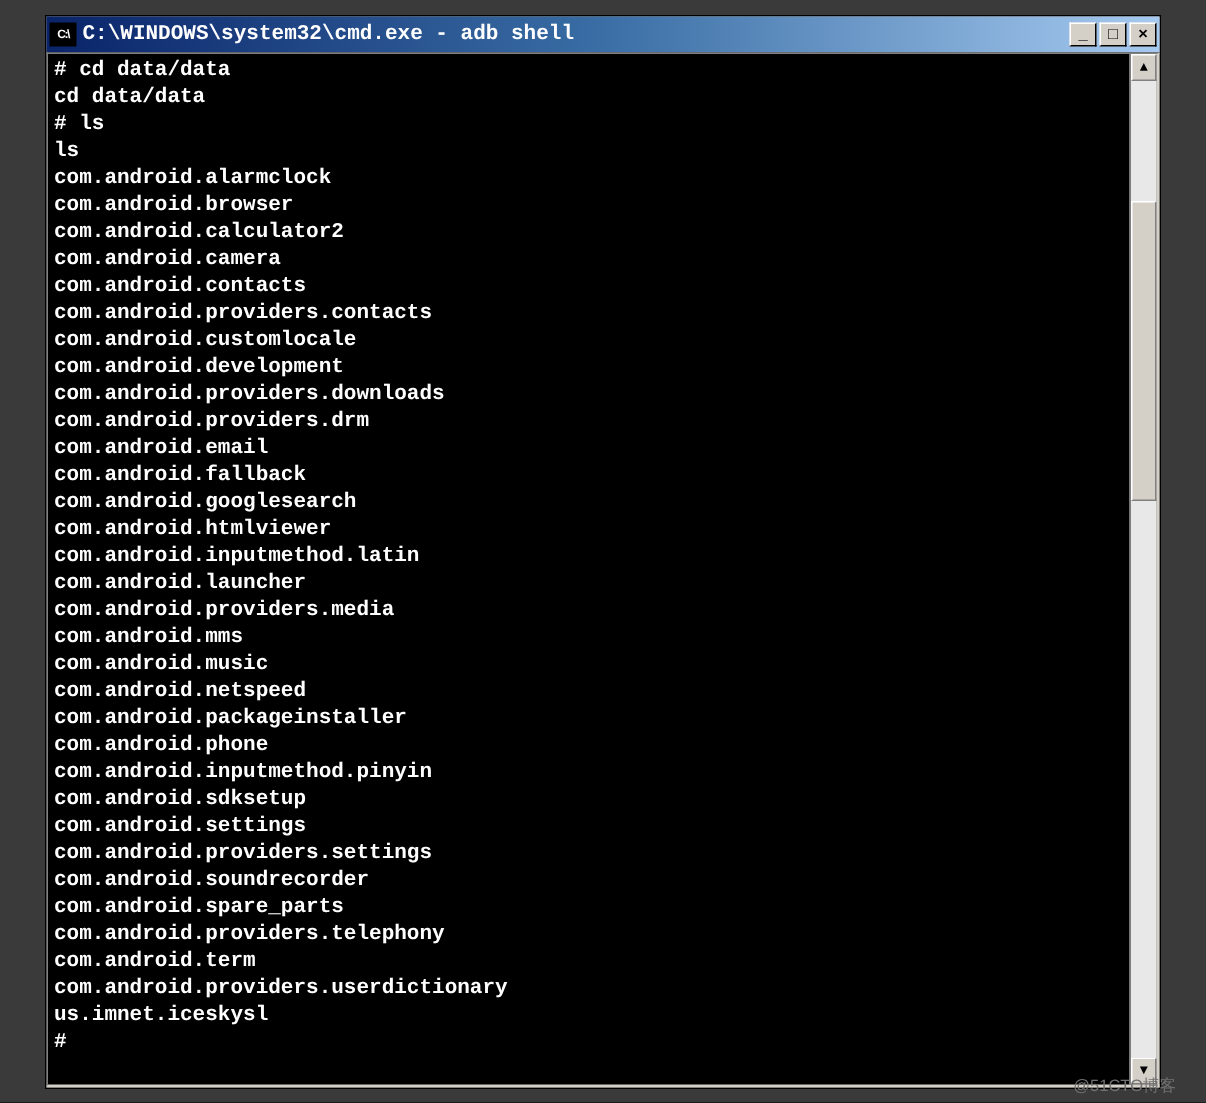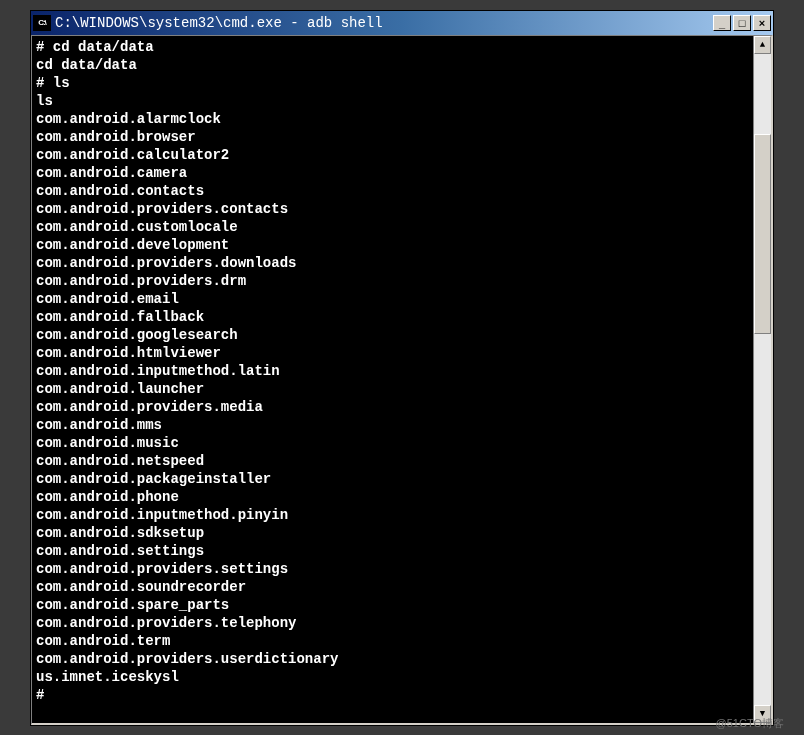--- a/index.html
+++ b/index.html
@@ -37,21 +37,21 @@
       justify-content: center;
       color: #fff;
       font-size: 8px;
       font-weight: bold;
       font-family: Arial, sans-serif;
       letter-spacing: -1px;
     }
     .titlebar-text {
       color: #fff;
       font-size: 14px;
-      font-weight: normal;
+      font-weight: bold;
       font-family: 'SimSun', 'Courier New', monospace;
       flex: 1;
     }
     .window-controls {
       display: flex;
       gap: 2px;
     }
     .window-btn {
       width: 18px;
       height: 16px;

